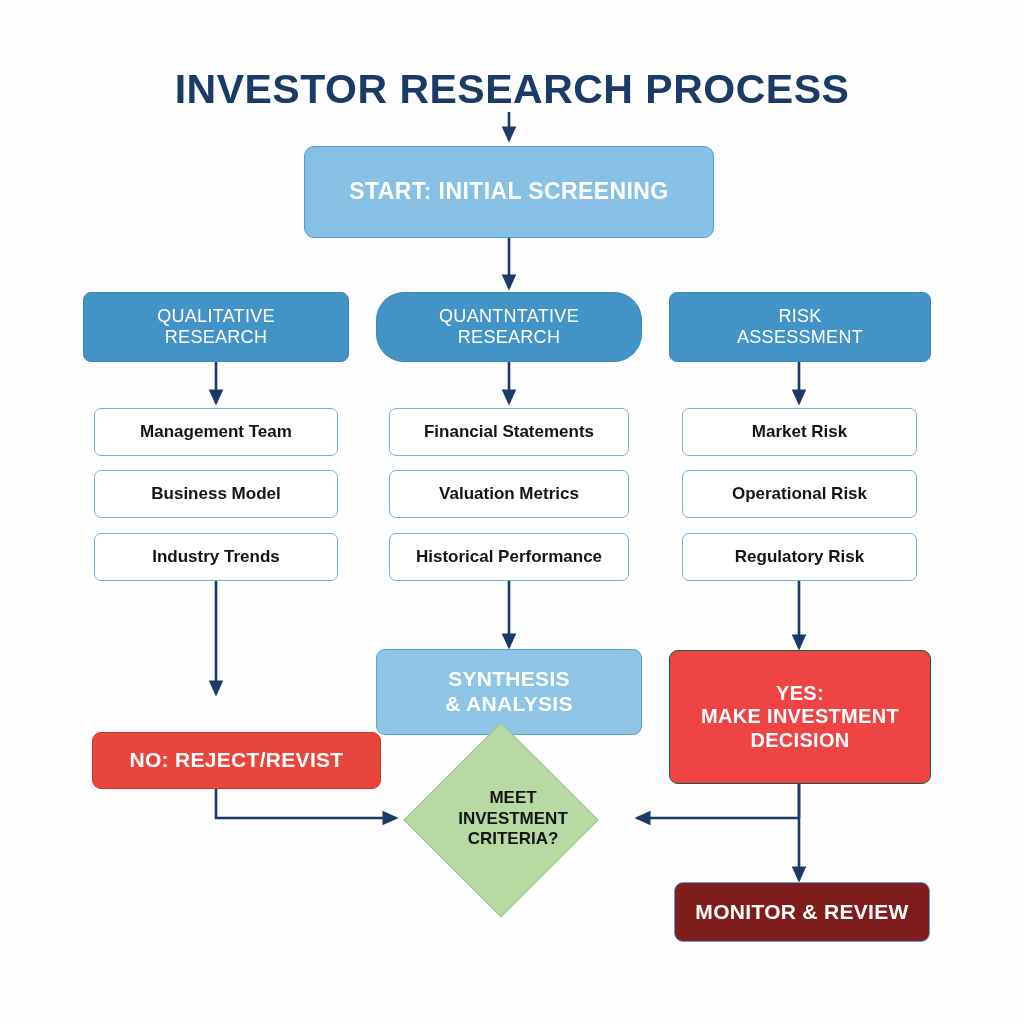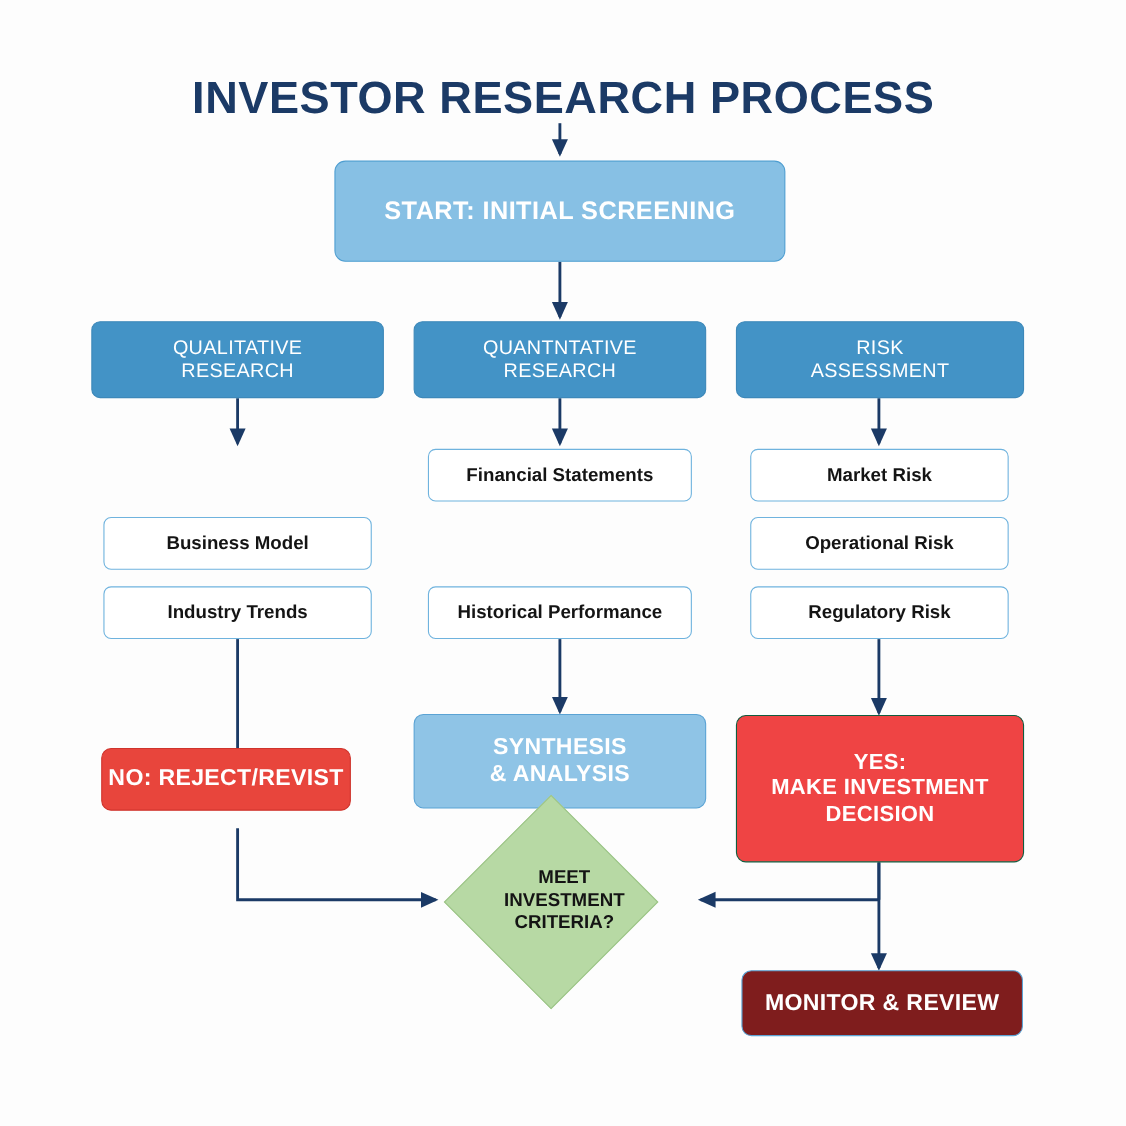--- a/index.html
+++ b/index.html
@@ -194,37 +194,39 @@
     <path d="M799,784 L799,818" stroke="#1b3a66" stroke-width="2.6" fill="none"></path>
   </svg>
 
   <div class="title">INVESTOR RESEARCH PROCESS</div>
 
   <div class="node start-box" style="left:304px; top:146px; width:410px; height:92px;">START: INITIAL SCREENING</div>
 
   <div class="node header-box nowrap-lines" style="left:83px; top:292px; width:266px; height:70px;">QUALITATIVE
 RESEARCH</div>
 
-  <div class="node header-box nowrap-lines" style="left:376px; top:292px; width:266px; height:70px;">QUANTNTATIVE
+  <div class="node header-box nowrap-lines" style="left:376px; top:292px; width:266px; height:70px;border-radius:28px;">QUANTNTATIVE
 RESEARCH</div>
 
   <div class="node header-box nowrap-lines" style="left:669px; top:292px; width:262px; height:70px;">RISK
 ASSESSMENT</div>
 
+  <div class="node item-box" style="left:94px; top:408px; width:244px; height:48px;">Management Team</div>
   <div class="node item-box" style="left:94px; top:470px; width:244px; height:48px;">Business Model</div>
   <div class="node item-box" style="left:94px; top:533px; width:244px; height:48px;">Industry Trends</div>
 
   <div class="node item-box" style="left:389px; top:408px; width:240px; height:48px;">Financial Statements</div>
+  <div class="node item-box" style="left:389px; top:470px; width:240px; height:48px;">Valuation Metrics</div>
   <div class="node item-box" style="left:389px; top:533px; width:240px; height:48px;">Historical Performance</div>
 
   <div class="node item-box" style="left:682px; top:408px; width:235px; height:48px;">Market Risk</div>
   <div class="node item-box" style="left:682px; top:470px; width:235px; height:48px;">Operational Risk</div>
   <div class="node item-box" style="left:682px; top:533px; width:235px; height:48px;">Regulatory Risk</div>
 
-  <div class="node reject-box" style="left:92px; top:680px; width:227px; height:57px;">NO: REJECT/REVIST</div>
+  <div class="node reject-box" style="left:92px; top:732px; width:289px; height:57px;">NO: REJECT/REVIST</div>
 
   <div class="node synthesis-box nowrap-lines" style="left:376px; top:649px; width:266px; height:86px;">SYNTHESIS
 &amp; ANALYSIS</div>
 
   <div class="node decision-box nowrap-lines" style="left:669px; top:650px; width:262px; height:134px;">YES:
 MAKE INVESTMENT
 DECISION</div>
 
   <div class="node monitor-box" style="left:674px; top:882px; width:256px; height:60px;">MONITOR &amp; REVIEW</div>
 

